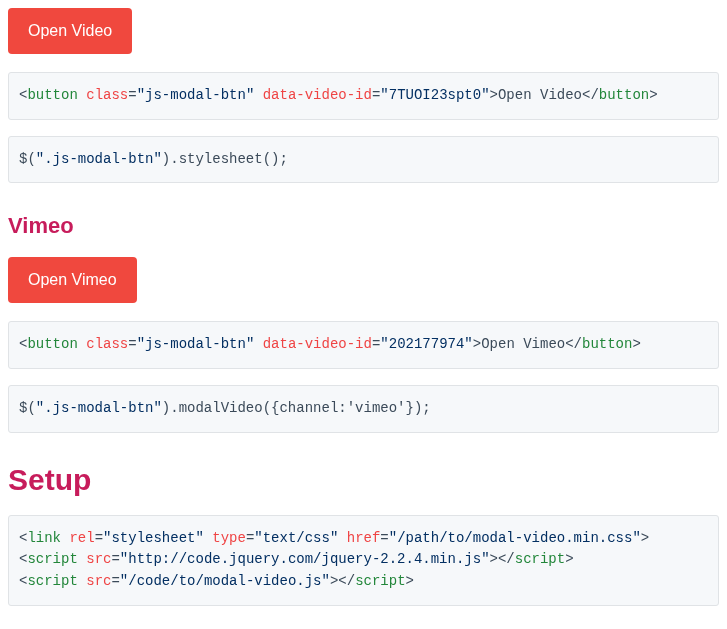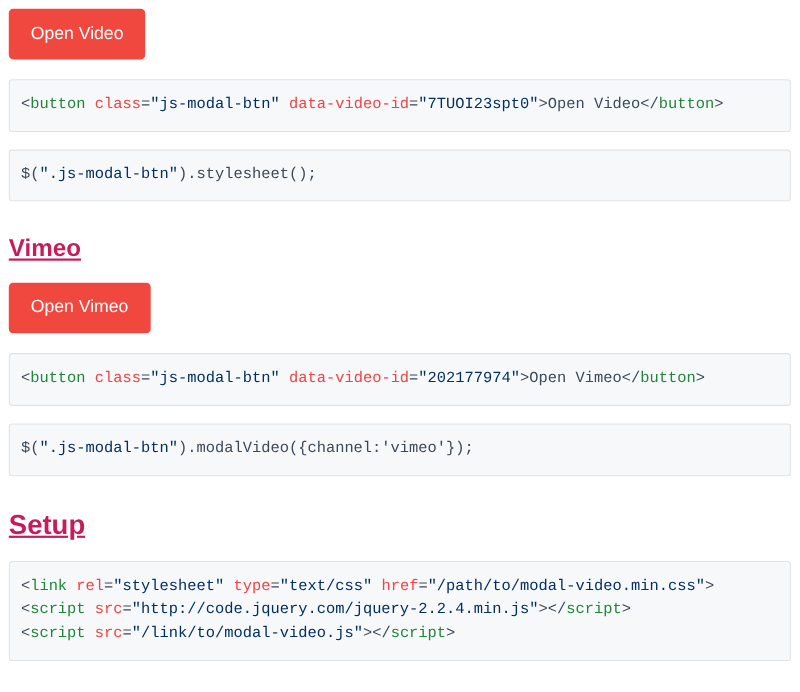--- a/index.html
+++ b/index.html
@@ -39,24 +39,23 @@
   .tok-attr  { color: #ef4444; }
   .tok-str   { color: #032f62; }
   .tok-punc  { color: #3b4a59; }
   .tok-sel   { color: #032f62; }
   .tok-call  { color: #3b4a59; }
 
   h2.section {
     font-weight: 600;
     color: #c71c5b;
     margin: 30px 0 18px 0;
-    text-decoration: underline;
   }
   h2.vimeo { font-size: 22px; }
-  h2.setup { font-size: 25px; }
+  h2.setup { font-size: 30px; }
 </style>
 </head>
 <body>
 
 
 
 
 <button class="btn-red">Open Video</button>
 
 <pre class="code"><span class="tok-punc">&lt;</span><span class="tok-tag">button</span> <span class="tok-attr">class</span><span class="tok-punc">=</span><span class="tok-str">"<span>js-modal-btn</span>"</span> <span class="tok-attr">data-video-id</span><span class="tok-punc">=</span><span class="tok-str">"<span>7TUOI23spt0</span>"</span><span class="tok-punc">&gt;</span><span>Open Video</span><span class="tok-punc">&lt;/</span><span class="tok-tag">button</span><span class="tok-punc">&gt;</span></pre>
@@ -70,16 +69,16 @@
 
 <pre class="code"><span class="tok-punc">&lt;</span><span class="tok-tag">button</span> <span class="tok-attr">class</span><span class="tok-punc">=</span><span class="tok-str">"<span>js-modal-btn</span>"</span> <span class="tok-attr">data-video-id</span><span class="tok-punc">=</span><span class="tok-str">"<span>202177974</span>"</span><span class="tok-punc">&gt;</span><span>Open Vimeo</span><span class="tok-punc">&lt;/</span><span class="tok-tag">button</span><span class="tok-punc">&gt;</span></pre>
 
 <pre class="code"><span class="tok-call">$(</span><span class="tok-sel">".js-modal-btn"</span><span class="tok-call">)</span><span>.modalVideo({channel:'vimeo'});</span></pre>
 
 
 <h2 class="section setup">Setup</h2>
 
 <pre class="code"><span class="tok-punc">&lt;</span><span class="tok-tag">link</span> <span class="tok-attr">rel</span><span class="tok-punc">=</span><span class="tok-str">"<span>stylesheet</span>"</span> <span class="tok-attr">type</span><span class="tok-punc">=</span><span class="tok-str">"<span>text/css</span>"</span> <span class="tok-attr">href</span><span class="tok-punc">=</span><span class="tok-str">"<span>/path/to/modal-video.min.css</span>"</span><span class="tok-punc">&gt;</span>
 <span class="tok-punc">&lt;</span><span class="tok-tag">script</span> <span class="tok-attr">src</span><span class="tok-punc">=</span><span class="tok-str">"<span>http://code.jquery.com/jquery-2.2.4.min.js</span>"</span><span class="tok-punc">&gt;&lt;/</span><span class="tok-tag">script</span><span class="tok-punc">&gt;</span>
-<span class="tok-punc">&lt;</span><span class="tok-tag">script</span> <span class="tok-attr">src</span><span class="tok-punc">=</span><span class="tok-str">"<span>/link/to/modal-video.js</span>"</span><span class="tok-punc">&gt;&lt;/</span><span class="tok-tag">script</span><span class="tok-punc">&gt;</span></pre>
+<span class="tok-punc">&lt;</span><span class="tok-tag">script</span> <span class="tok-attr">src</span><span class="tok-punc">=</span><span class="tok-str">"<span>/code/to/modal-video.js</span>"</span><span class="tok-punc">&gt;&lt;/</span><span class="tok-tag">script</span><span class="tok-punc">&gt;</span></pre>
 
 
 
 
 </body></html>

